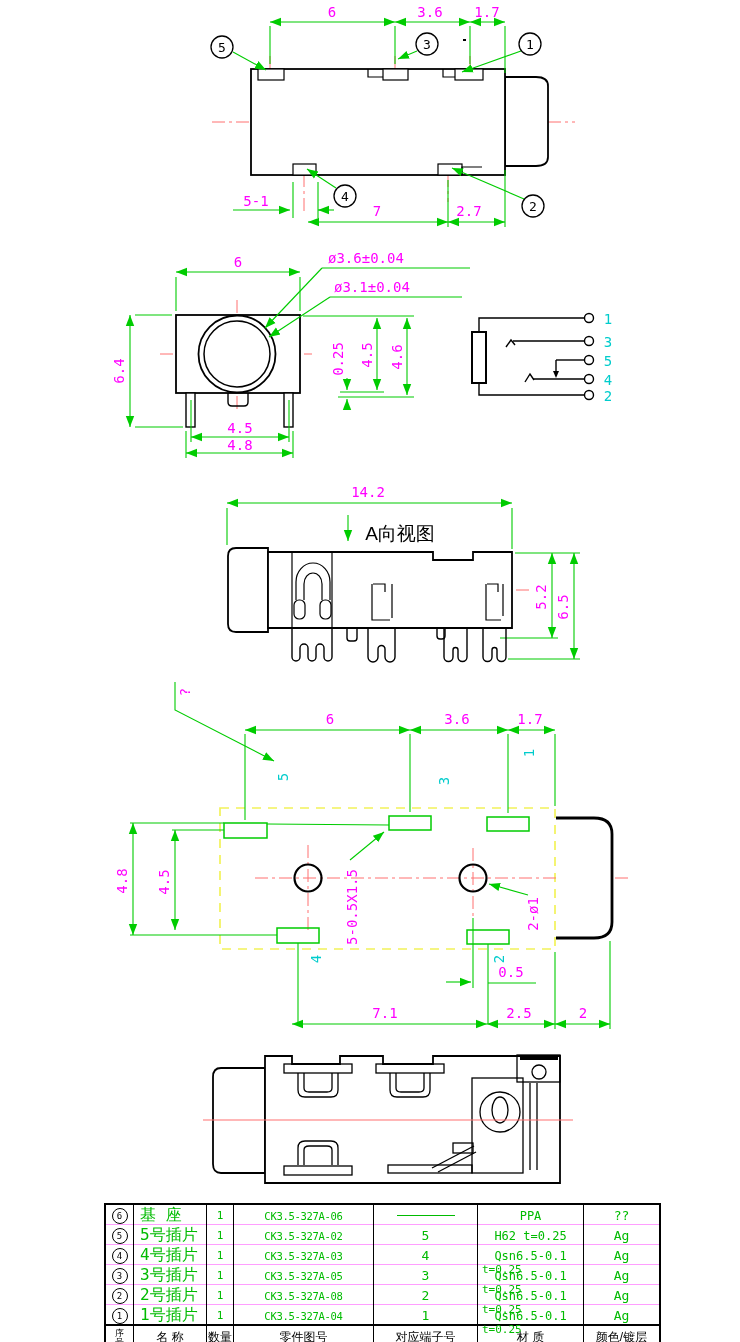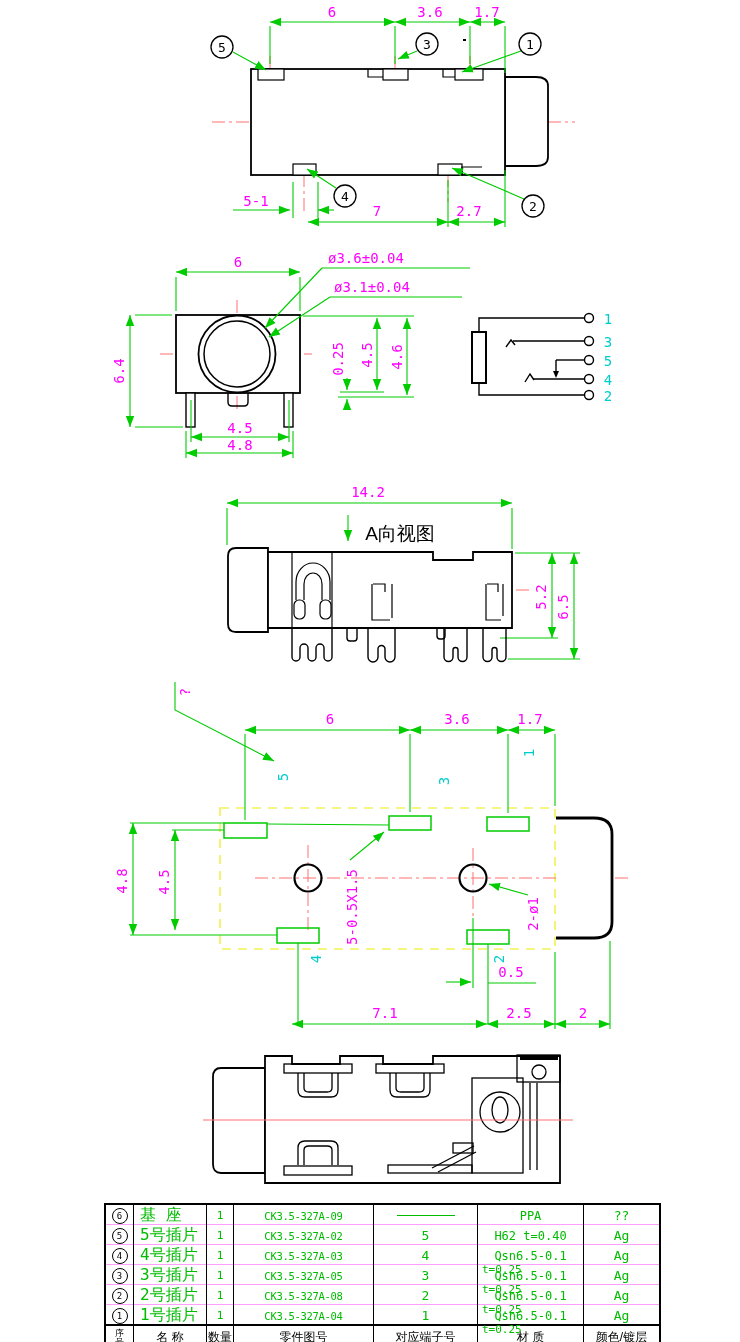--- a/index.html
+++ b/index.html
@@ -333,40 +333,40 @@
 </svg>
 
 <div class="ptable">
 
   <div class="trow dr">
     <div class="tc">
           <span class="circno">6</span>
         </div>
     <div class="tc name">基 座</div>
     <div class="tc">1</div>
-    <div class="tc part">CK3.5-327A-09</div>
+    <div class="tc part">CK3.5-327A-06</div>
     <div class="tc term">
           <span class="dash"></span>
         </div>
     <div class="tc mat">
           <span>PPA</span>
         </div>
     <div class="tc fin">??</div>
   </div>
 
   <div class="trow dr">
     <div class="tc">
           <span class="circno">5</span>
         </div>
     <div class="tc name">5号插片</div>
     <div class="tc">1</div>
     <div class="tc part">CK3.5-327A-02</div>
     <div class="tc term">5</div>
     <div class="tc mat">
-          <span>H62  t=0.40</span>
+          <span>H62  t=0.25</span>
         </div>
     <div class="tc fin">Ag</div>
   </div>
 
   <div class="trow dr">
     <div class="tc">
           <span class="circno">4</span>
         </div>
     <div class="tc name">4号插片</div>
     <div class="tc">1</div>

